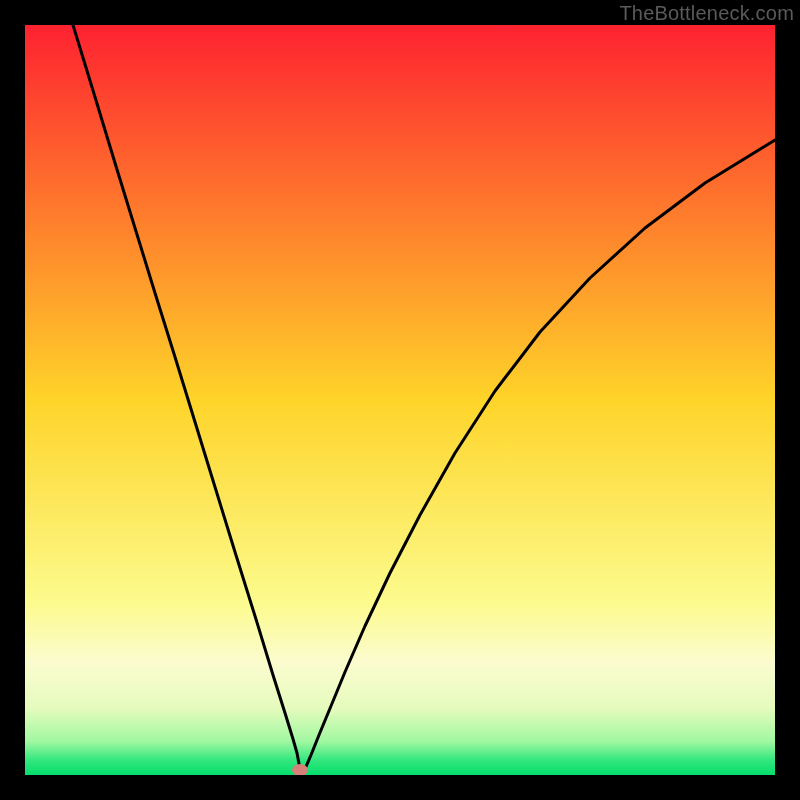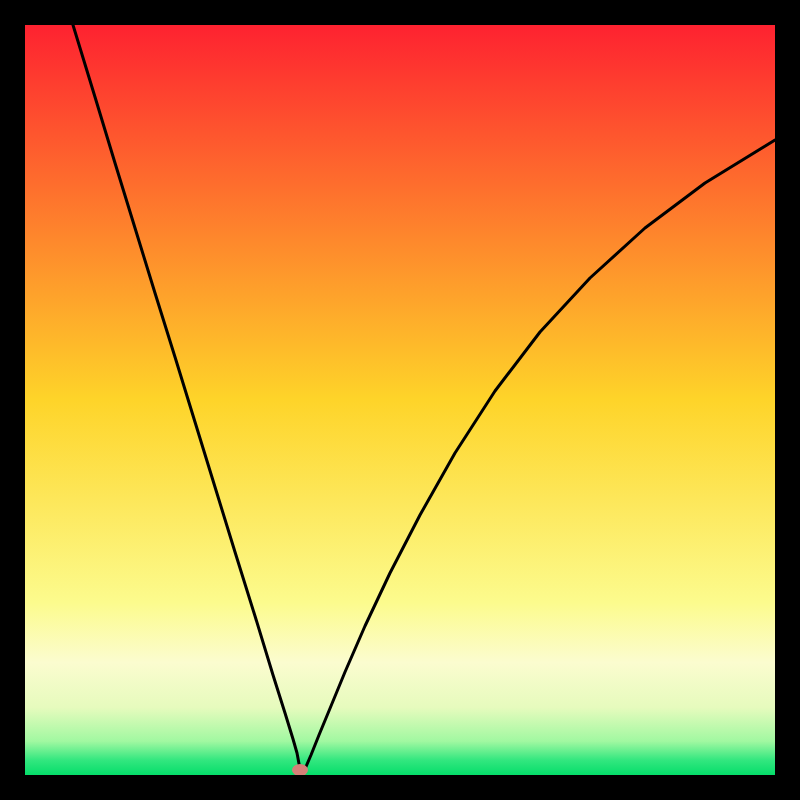--- a/index.html
+++ b/index.html
@@ -54,13 +54,14 @@
       </defs>
       <rect x="0" y="0" width="750" height="750" fill="url(#bg)"></rect>
     </svg>
     <svg class="curve-svg" viewBox="0 0 750 750" preserveAspectRatio="none">
       <path id="curve-path" d="M48 0 L70 72 L90 138 L110 203 L130 268 L150 332 L170 397 L190 462 L210 527 L230 591 L248 650 L260 688 L268 714 L272 728 L275 744 L280 744 L286 730 L294 710 L306 681 L320 647 L340 601 L365 548 L395 490 L430 428 L470 366 L515 307 L565 253 L620 203 L680 158 L750 115" fill="none" stroke="#000000" stroke-width="3" stroke-linecap="round" stroke-linejoin="round"></path>
     </svg>
     <svg class="marker-svg" viewBox="0 0 750 750" preserveAspectRatio="none">
       <ellipse id="min-marker" cx="275" cy="745" rx="8" ry="6" fill="#d58078"></ellipse>
     </svg>
   </div>
+  <div class="watermark">TheBottleneck.com</div>
 </div>
 
 </body></html>

